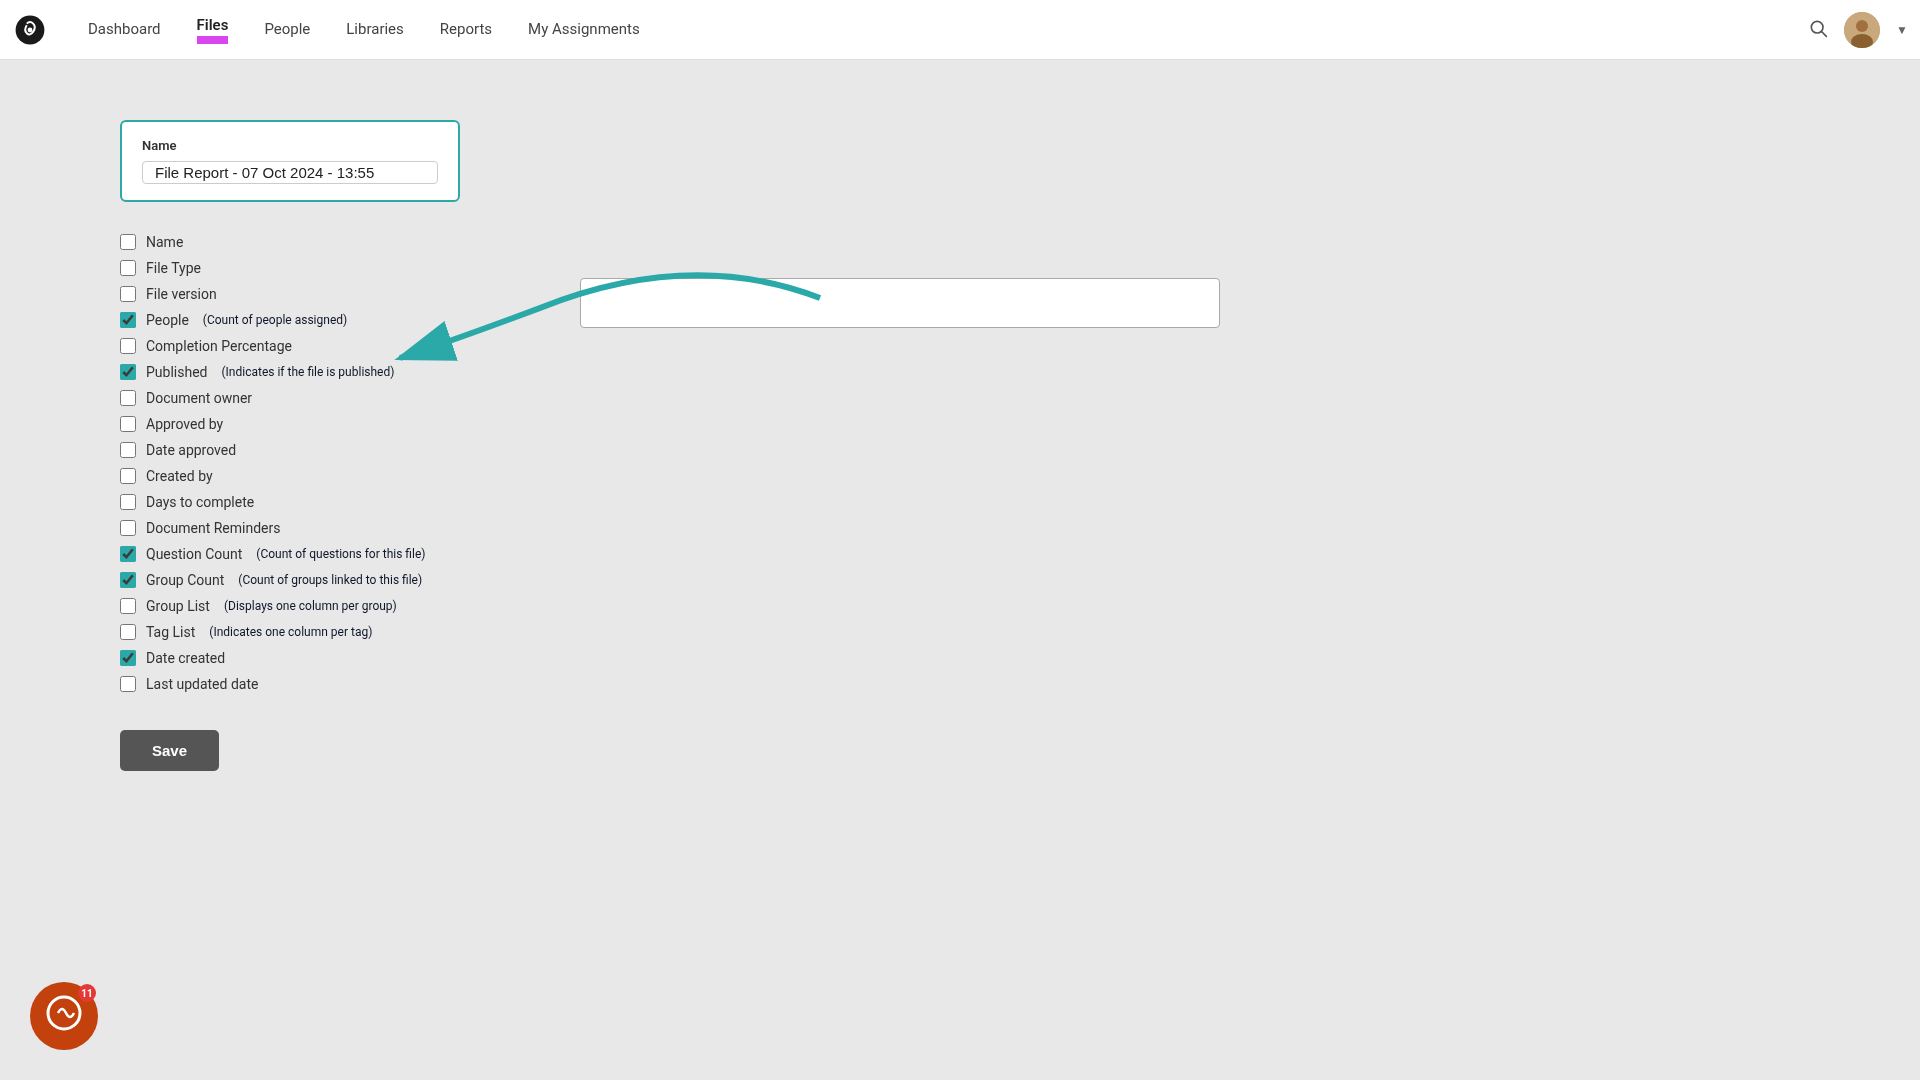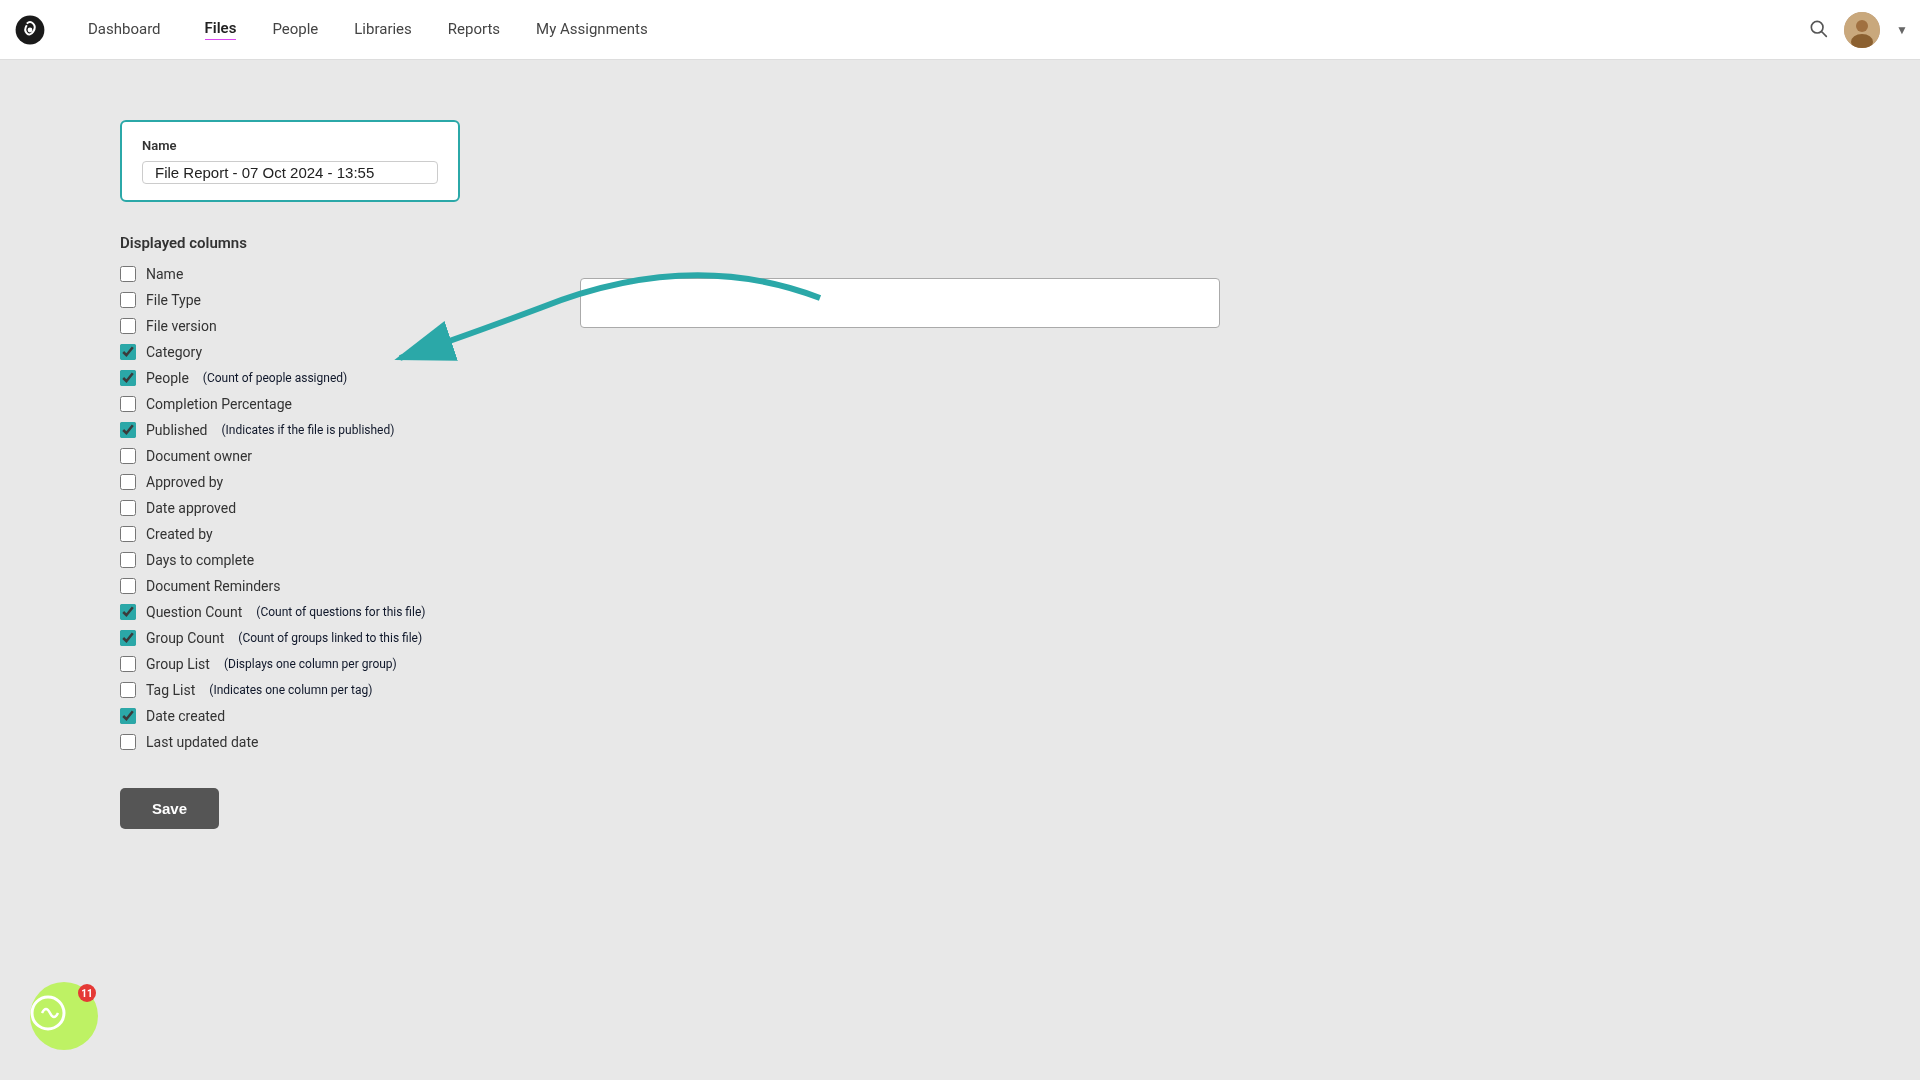--- a/index.html
+++ b/index.html
@@ -43,22 +43,21 @@
     .nav-link {
       font-size: 15px;
       color: #444;
       text-decoration: none;
       cursor: pointer;
       padding-bottom: 2px;
     }
     .nav-link.active {
       color: #222;
       font-weight: 600;
-      border-bottom: 1px solid #d946ef;
-      margin-left: 8px;
+      border-bottom: 8px solid #d946ef;
     }
     .nav-right {
       display: flex;
       align-items: center;
       gap: 16px;
     }
     .search-icon-btn {
       cursor: pointer;
       color: #555;
       font-size: 18px;
@@ -180,24 +179,25 @@
       font-weight: 700;
     }
 
     
     .bottom-widget {
       position: fixed;
       bottom: 30px;
       left: 30px;
       width: 68px;
       height: 68px;
-      background: #bef264;
+      background: #c2410c;
       border-radius: 50%;
       display: flex;
       align-items: center;
+      justify-content: center;
       cursor: pointer;
     }
     .widget-badge {
       position: absolute;
       top: 2px;
       right: 2px;
       background: #e53935;
       color: white;
       font-size: 10px;
       font-weight: bold;
@@ -278,38 +278,33 @@
   </svg>
 
   
   <div class="name-box">
     <label class="name-label">Name</label>
     <input class="name-input" type="text" value="File Report - 07 Oct 2024 - 13:55" style="">
   </div>
 
   
   <div class="columns-section">
-    <div class="columns-title">Displayed columns</div>
 
     <div id="checkbox-list">
         <div class="checkbox-row">
           <input type="checkbox" style="">
           <span class="checkbox-label">Name</span>
         </div>
         <div class="checkbox-row">
           <input type="checkbox" style="">
           <span class="checkbox-label">File Type</span>
         </div>
         <div class="checkbox-row">
           <input type="checkbox" style="">
           <span class="checkbox-label">File version</span>
-        </div>
-        <div class="checkbox-row">
-          <input type="checkbox" checked="" style="">
-          <span class="checkbox-label">Category</span>
         </div>
         <div class="checkbox-row">
           <input type="checkbox" checked="" style="">
           <span class="checkbox-label">People</span>
           <span class="checkbox-sublabel">(Count of people assigned)</span>
         </div>
         <div class="checkbox-row">
           <input type="checkbox" style="">
           <span class="checkbox-label">Completion Percentage</span>
         </div>

